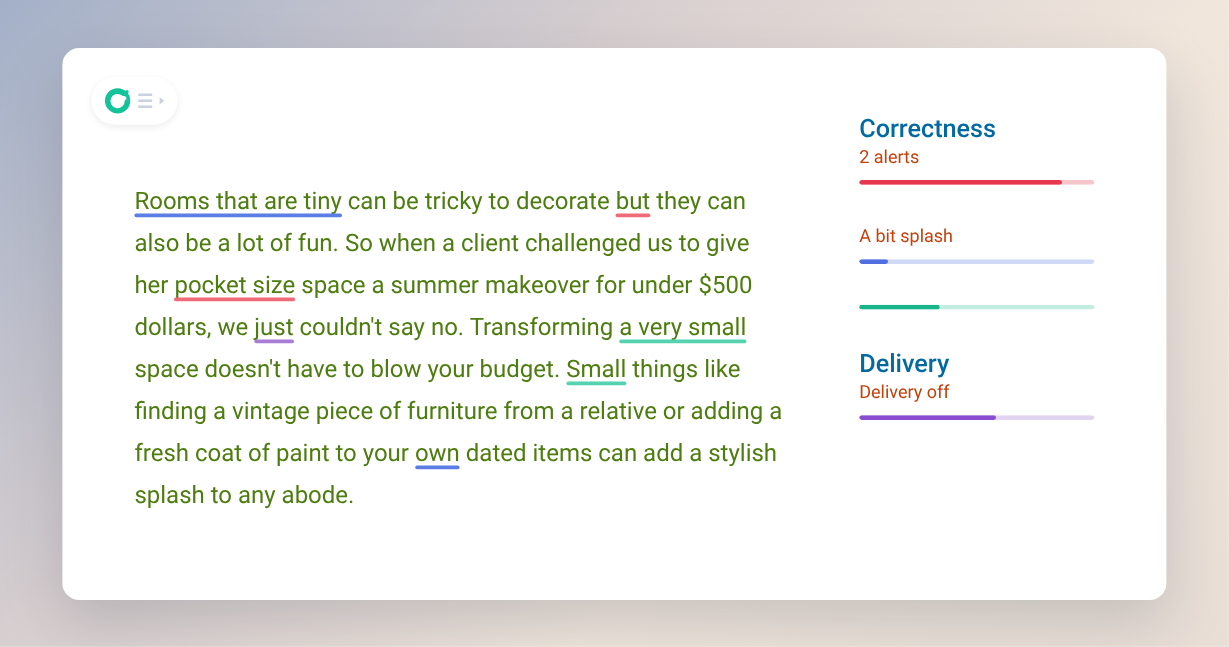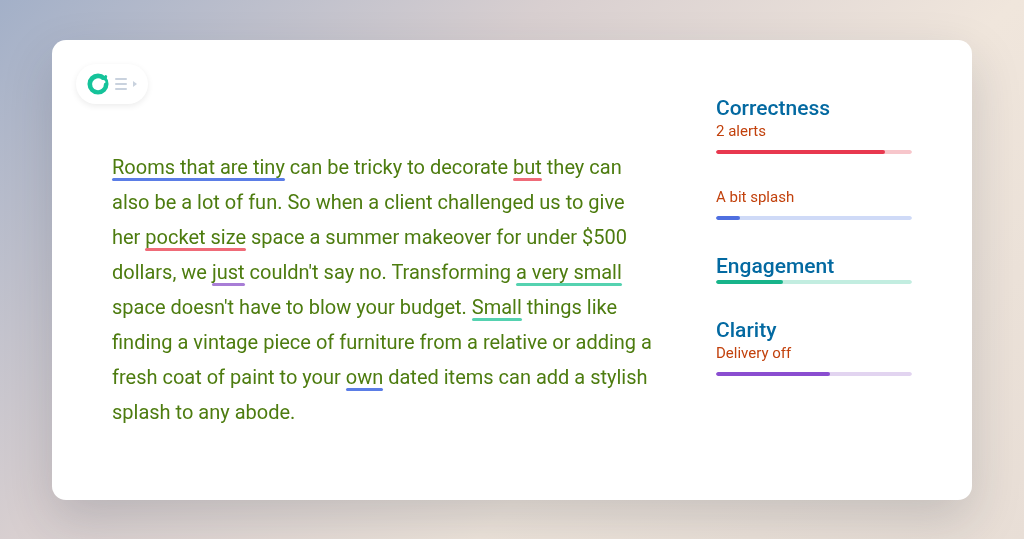--- a/index.html
+++ b/index.html
@@ -140,28 +140,27 @@
         </div>
       </div>
       <div class="metric">
         <div class="metric-sub">A bit splash</div>
         <div class="bar bar-blue">
           <div class="track"></div>
           <div class="fill" style="width: 12%;"></div>
         </div>
       </div>
       <div class="metric">
-        <div class="metric-title">Engagement</div>
         <div class="bar bar-green">
           <div class="track"></div>
           <div class="fill" style="width: 34%;"></div>
         </div>
       </div>
       <div class="metric">
-        <div class="metric-title">Clarity</div>
+        <div class="metric-title">Delivery</div>
         <div class="metric-sub">Delivery off</div>
         <div class="bar bar-purple">
           <div class="track"></div>
           <div class="fill" style="width: 58%;"></div>
         </div>
       </div>
     </div>
 
 </div>
 

